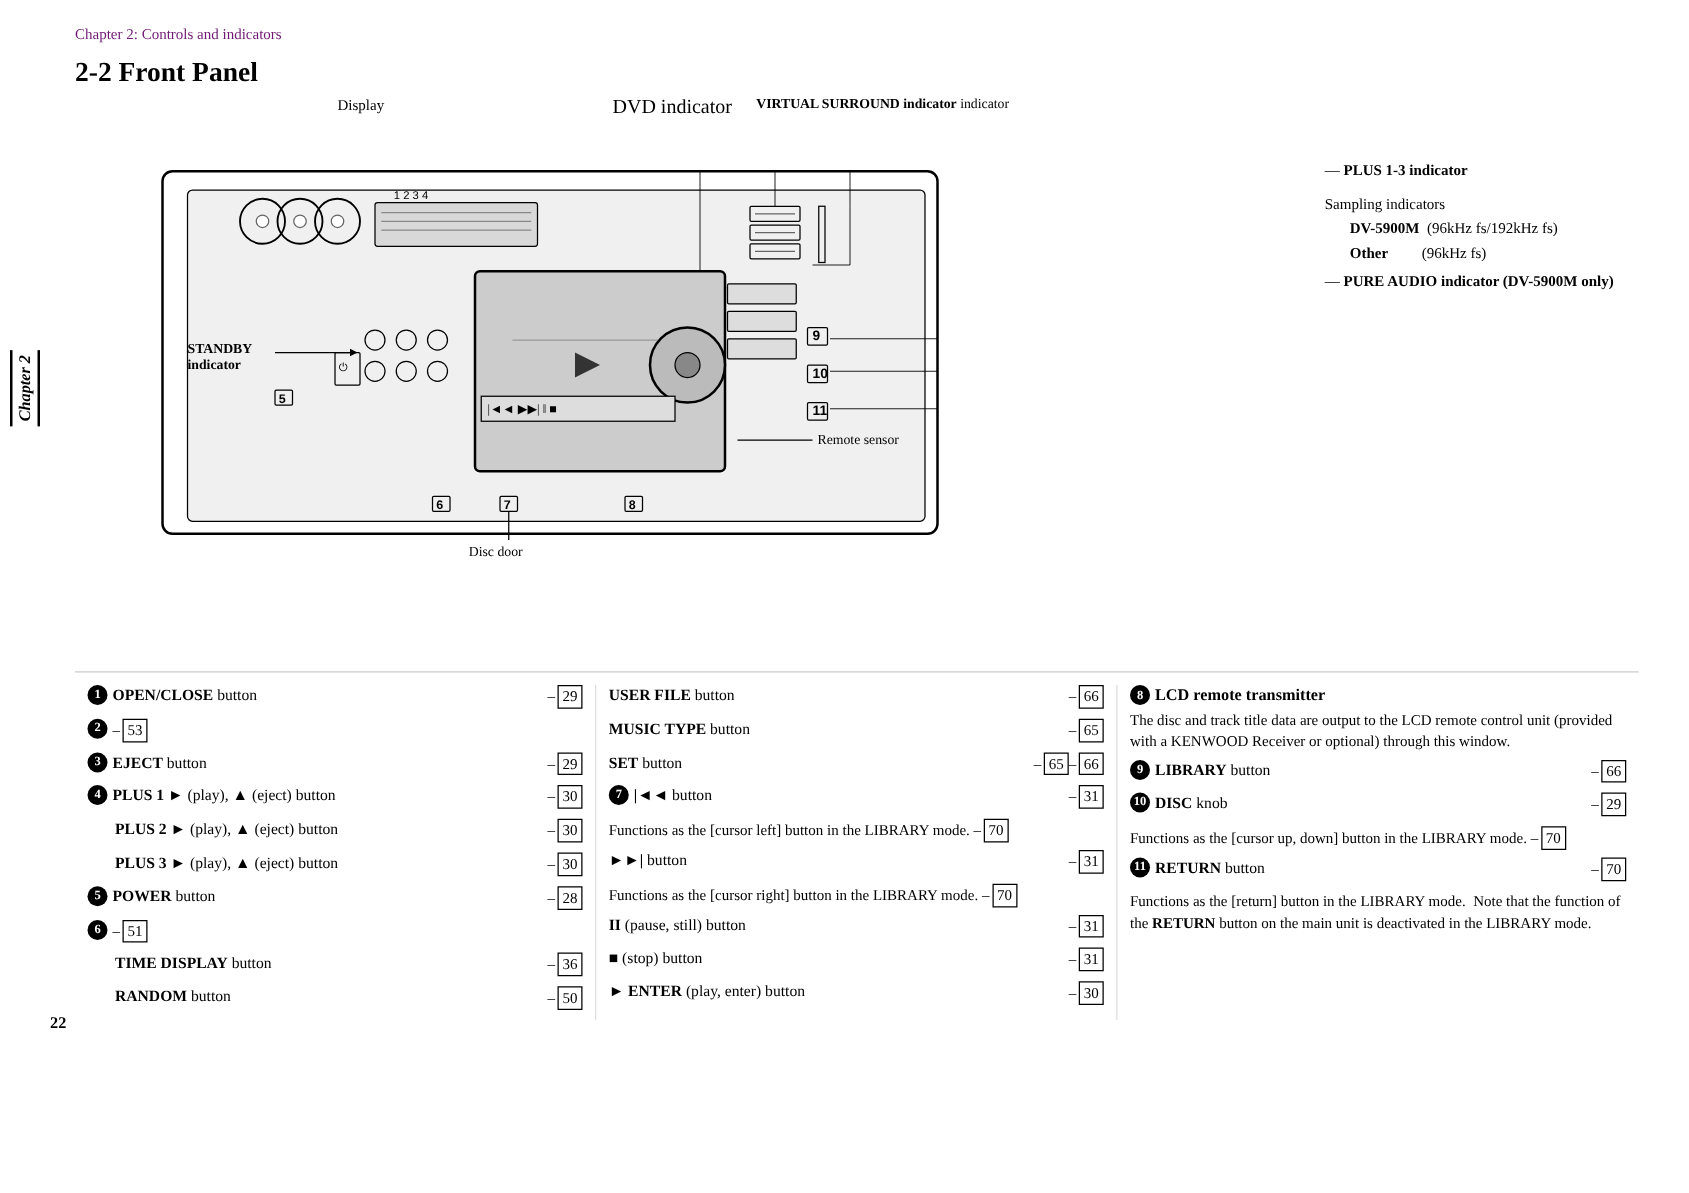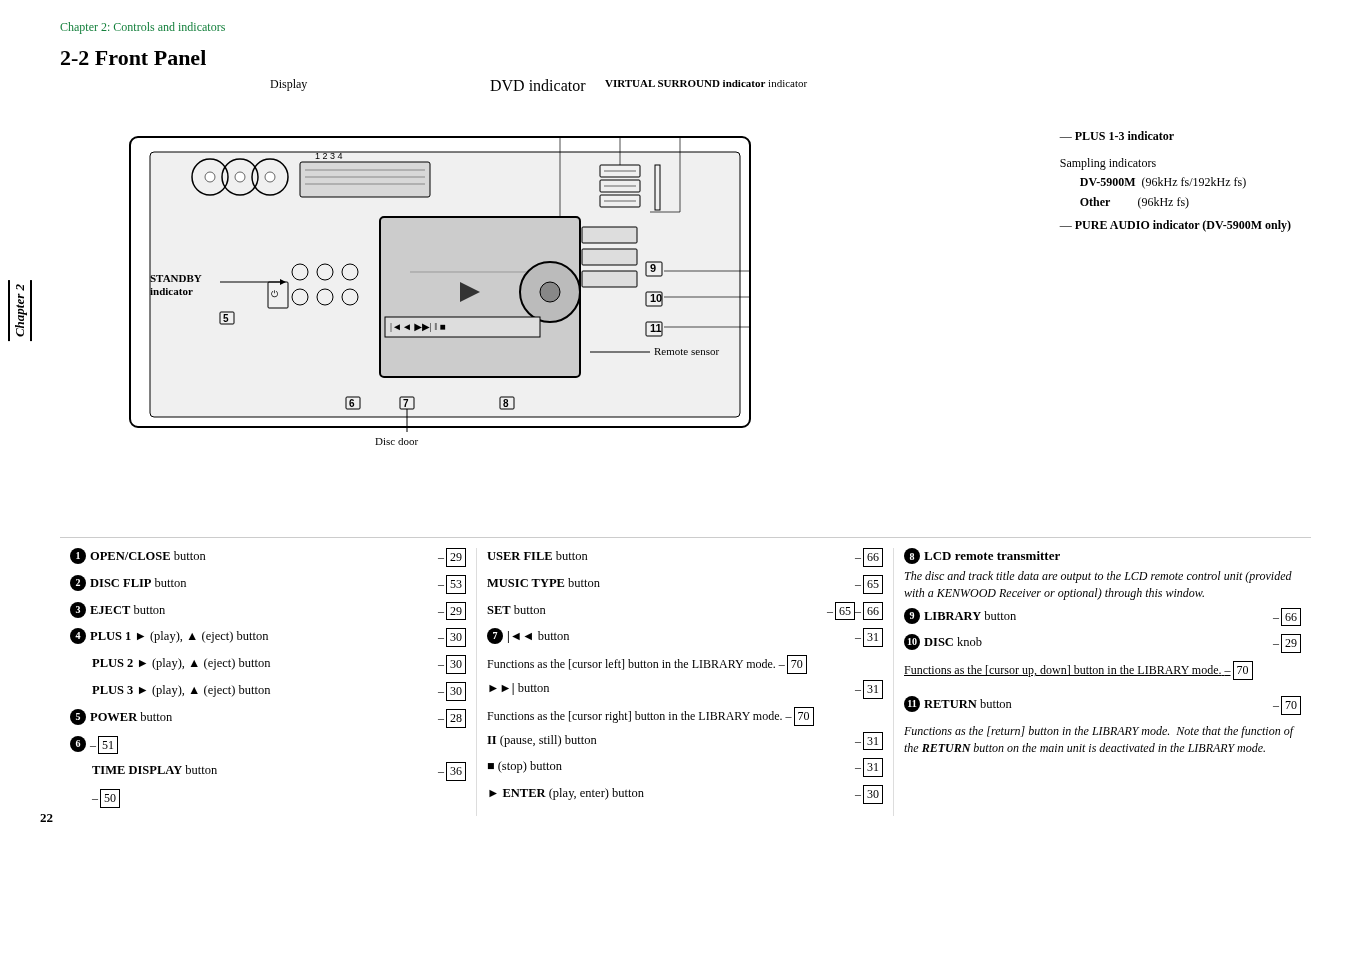--- a/index.html
+++ b/index.html
@@ -30,21 +30,21 @@
       font-weight: bold;
       color: #000;
       background: #fff;
       padding: 4px 2px;
       border-left: 2px solid #000;
       border-right: 2px solid #000;
     }
 
     .breadcrumb {
       font-size: 12px;
-      color: #15803d;
+      color: #701a75;
       margin-bottom: 10px;
     }
 
     
     .section-header {
       font-size: 22px;
       font-weight: bold;
       margin-bottom: 6px;
     }
 
@@ -163,21 +163,20 @@
       display: flex;
       align-items: center;
       margin-bottom: 4px;
     }
 
     .ref-paragraph {
       font-size: 12px;
       line-height: 1.4;
       margin-bottom: 6px;
       padding-left: 0;
-      font-style: italic;
     }
 
     
     .page-ref {
       white-space: nowrap;
       font-size: 12px;
     }
   </style>
 </head>
 <body>
@@ -322,21 +321,20 @@
     <div class="ref-column">
 
       <div class="ref-item">
         <span class="filled-circle-num">1</span>
         <span class="ref-item-label"><b>OPEN/CLOSE</b> button</span>
         <span class="page-ref">–<span class="ref-num-box">29</span></span>
       </div>
 
       <div class="ref-item">
         <span class="filled-circle-num">2</span>
-        <span class="ref-item-label"><b>DISC FLIP</b> button</span>
         <span class="page-ref">–<span class="ref-num-box">53</span></span>
       </div>
 
       <div class="ref-item">
         <span class="filled-circle-num">3</span>
         <span class="ref-item-label"><b>EJECT</b> button</span>
         <span class="page-ref">–<span class="ref-num-box">29</span></span>
       </div>
 
       <div class="ref-item">
@@ -365,20 +363,21 @@
         <span class="filled-circle-num">6</span>
         <span class="page-ref">–<span class="ref-num-box">51</span></span>
       </div>
 
       <div class="ref-item indent-item">
         <span class="ref-item-label"><b>TIME DISPLAY</b> button</span>
         <span class="page-ref">–<span class="ref-num-box">36</span></span>
       </div>
 
       <div class="ref-item indent-item">
+        <span class="ref-item-label"><b>RANDOM</b> button</span>
         <span class="page-ref">–<span class="ref-num-box">50</span></span>
       </div>
 
     </div>
 
     <div class="ref-column">
 
       <div class="ref-item">
         <span class="ref-item-label"><b>USER FILE</b> button</span>
         <span class="page-ref">–<span class="ref-num-box">66</span></span>
@@ -448,21 +447,21 @@
         <span class="ref-item-label"><b>LIBRARY</b> button</span>
         <span class="page-ref">–<span class="ref-num-box">66</span></span>
       </div>
 
       <div class="ref-item">
         <span class="filled-circle-num">10</span>
         <span class="ref-item-label"><b>DISC</b> knob</span>
         <span class="page-ref">–<span class="ref-num-box">29</span></span>
       </div>
 
-      <div class="ref-item" style="display:block; font-size:12px; margin-bottom:16px;text-decoration:underline;">
+      <div class="ref-item" style="display:block; font-size:12px; margin-bottom:6px;">
         <span>Functions as the [cursor up, down] button in the LIBRARY mode.</span>
         <span class="page-ref">–<span class="ref-num-box">70</span></span>
       </div>
 
       <div class="ref-item">
         <span class="filled-circle-num">11</span>
         <span class="ref-item-label"><b>RETURN</b> button</span>
         <span class="page-ref">–<span class="ref-num-box">70</span></span>
       </div>
 

